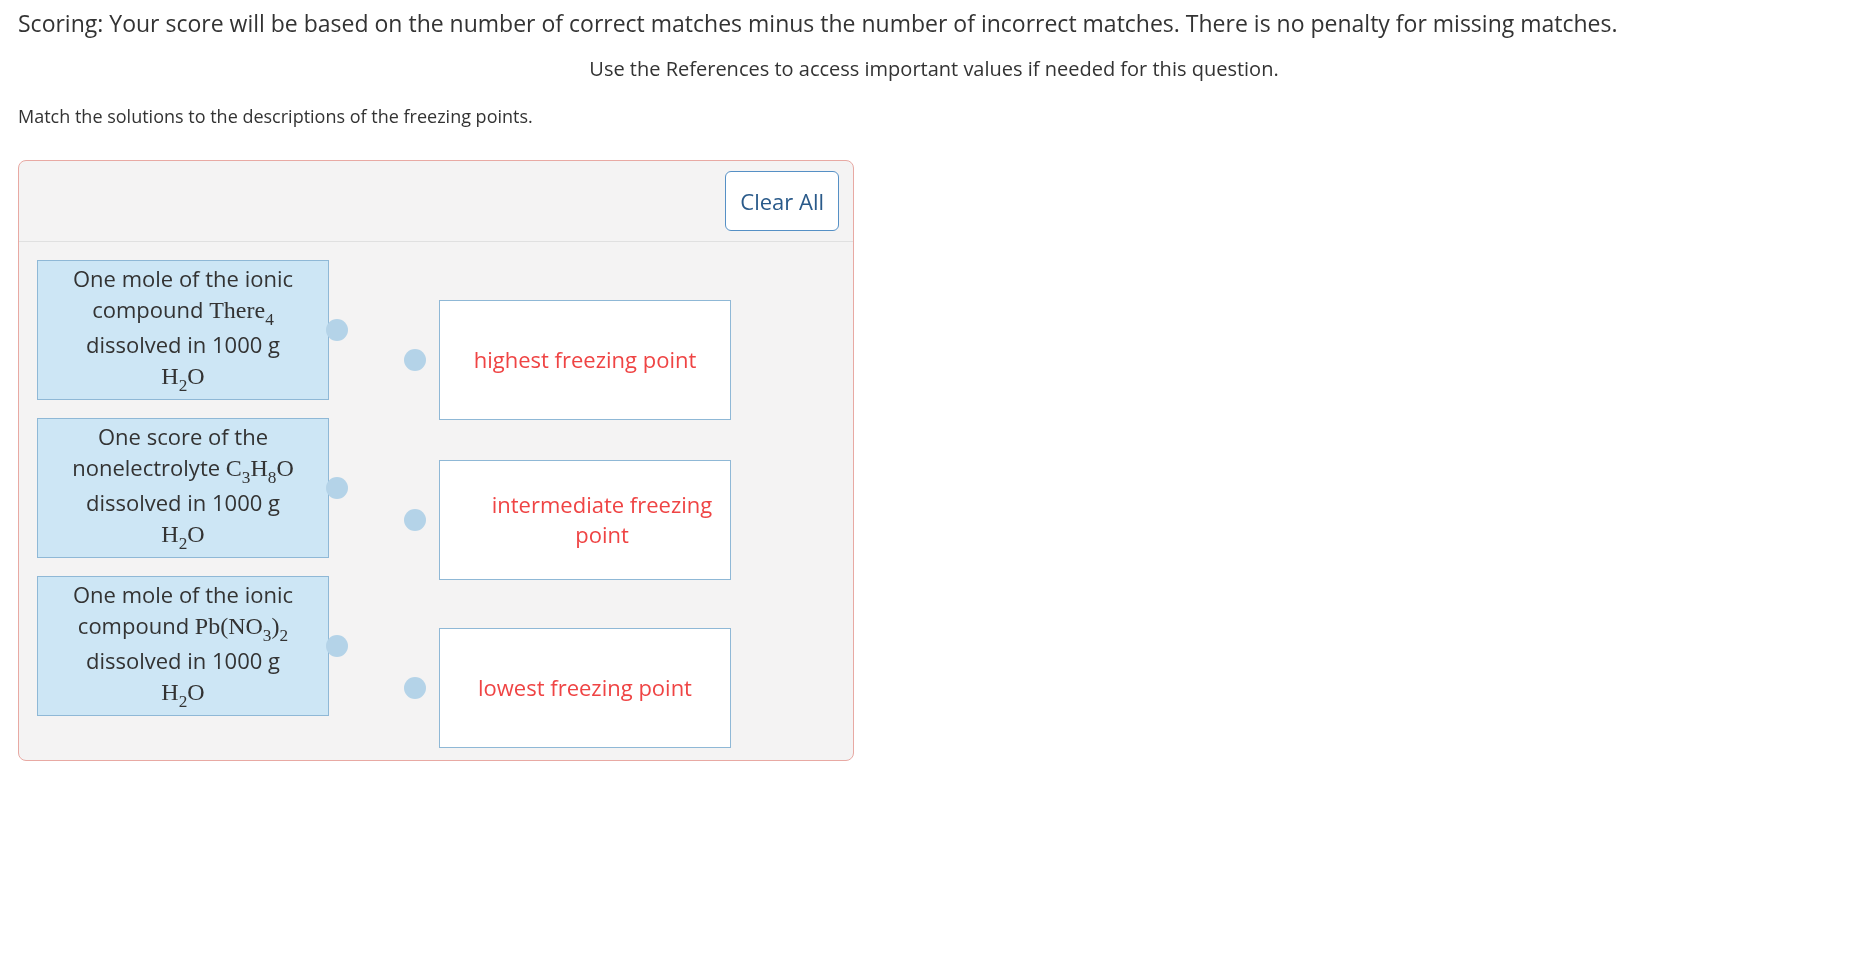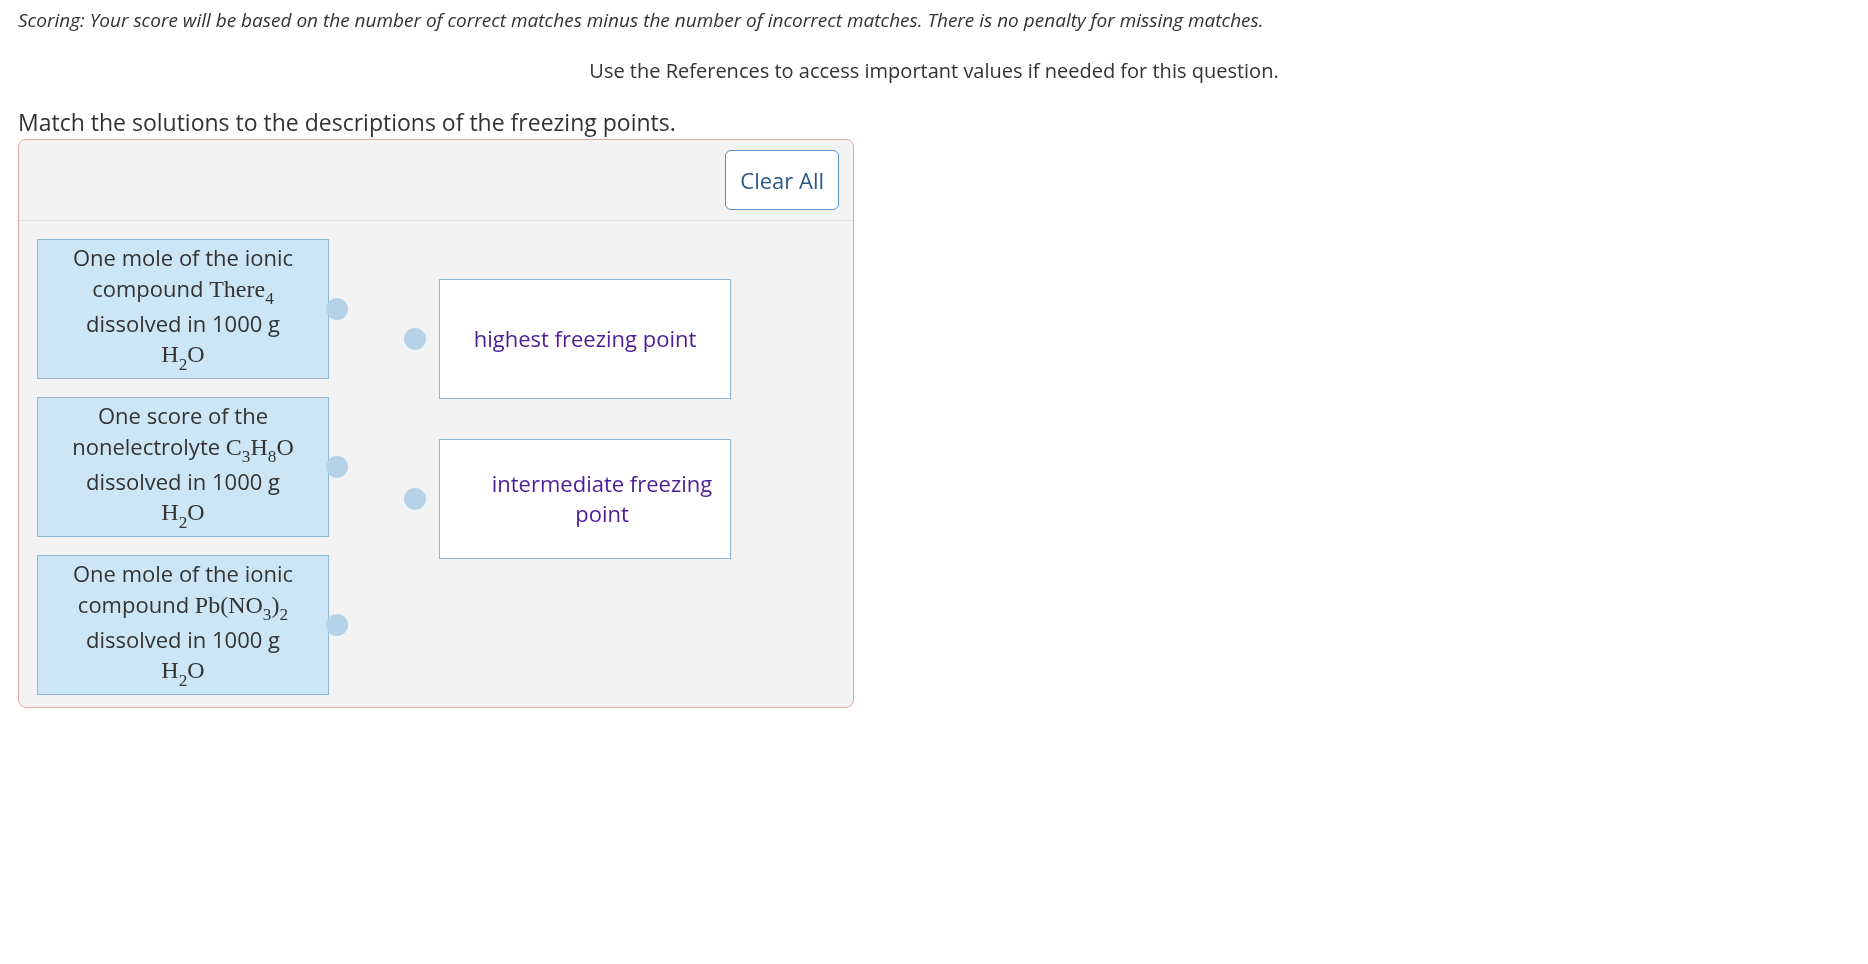--- a/index.html
+++ b/index.html
@@ -8,34 +8,33 @@
       box-sizing: border-box;
     }
     body {
       font-family: 'Open Sans', 'Segoe UI', Arial, sans-serif;
       font-size: 23px;
       color: #333;
       background: #fff;
       padding: 8px 18px;
     }
     .scoring-text {
-      font-size: 19px;
+      font-size: 23px;
       line-height: 1.35;
-      margin-bottom: 23px;
-      font-style: italic;
+      margin-bottom: 16px;
     }
     .references-text {
       font-weight: normal;
       text-align: center;
       font-size: 20px;
       margin-bottom: 22px;
     }
     .instruction-text {
-      font-size: 23px;
-      margin-bottom: 1px;
+      font-size: 18px;
+      margin-bottom: 32px;
     }
     .matching-container {
       width: 836px;
       border: 1.5px solid #e8a9a3;
       border-radius: 8px;
       background: #f4f3f3;
       padding: 0;
       overflow: hidden;
     }
     .header-row {
@@ -101,21 +100,21 @@
       width: 292px;
       height: 120px;
       background: #fff;
       border: 1.5px solid #8fb8d6;
       display: flex;
       align-items: center;
       justify-content: center;
       text-align: center;
       padding: 10px 14px;
       font-size: 22px;
-      color: #4c1d95;
+      color: #ef4444;
       line-height: 1.35;
     }
     .right-item.spaced {
       margin-top: 22px;
       padding-left: 48px;
     }
     .right-item.spaced-more {
       margin-top: 30px;
     }
     .connector-right {
@@ -189,15 +188,19 @@
 
     <div class="right-col">
       <div class="right-item">
         <span class="connector-left"></span>
         <span>highest freezing point</span>
       </div>
       <div class="right-item spaced">
         <span class="connector-left"></span>
         <span>intermediate freezing point</span>
       </div>
+      <div class="right-item spaced-more">
+        <span class="connector-left"></span>
+        <span>lowest freezing point</span>
+      </div>
     </div>
   </div>
 </div>
 
 </body></html>

